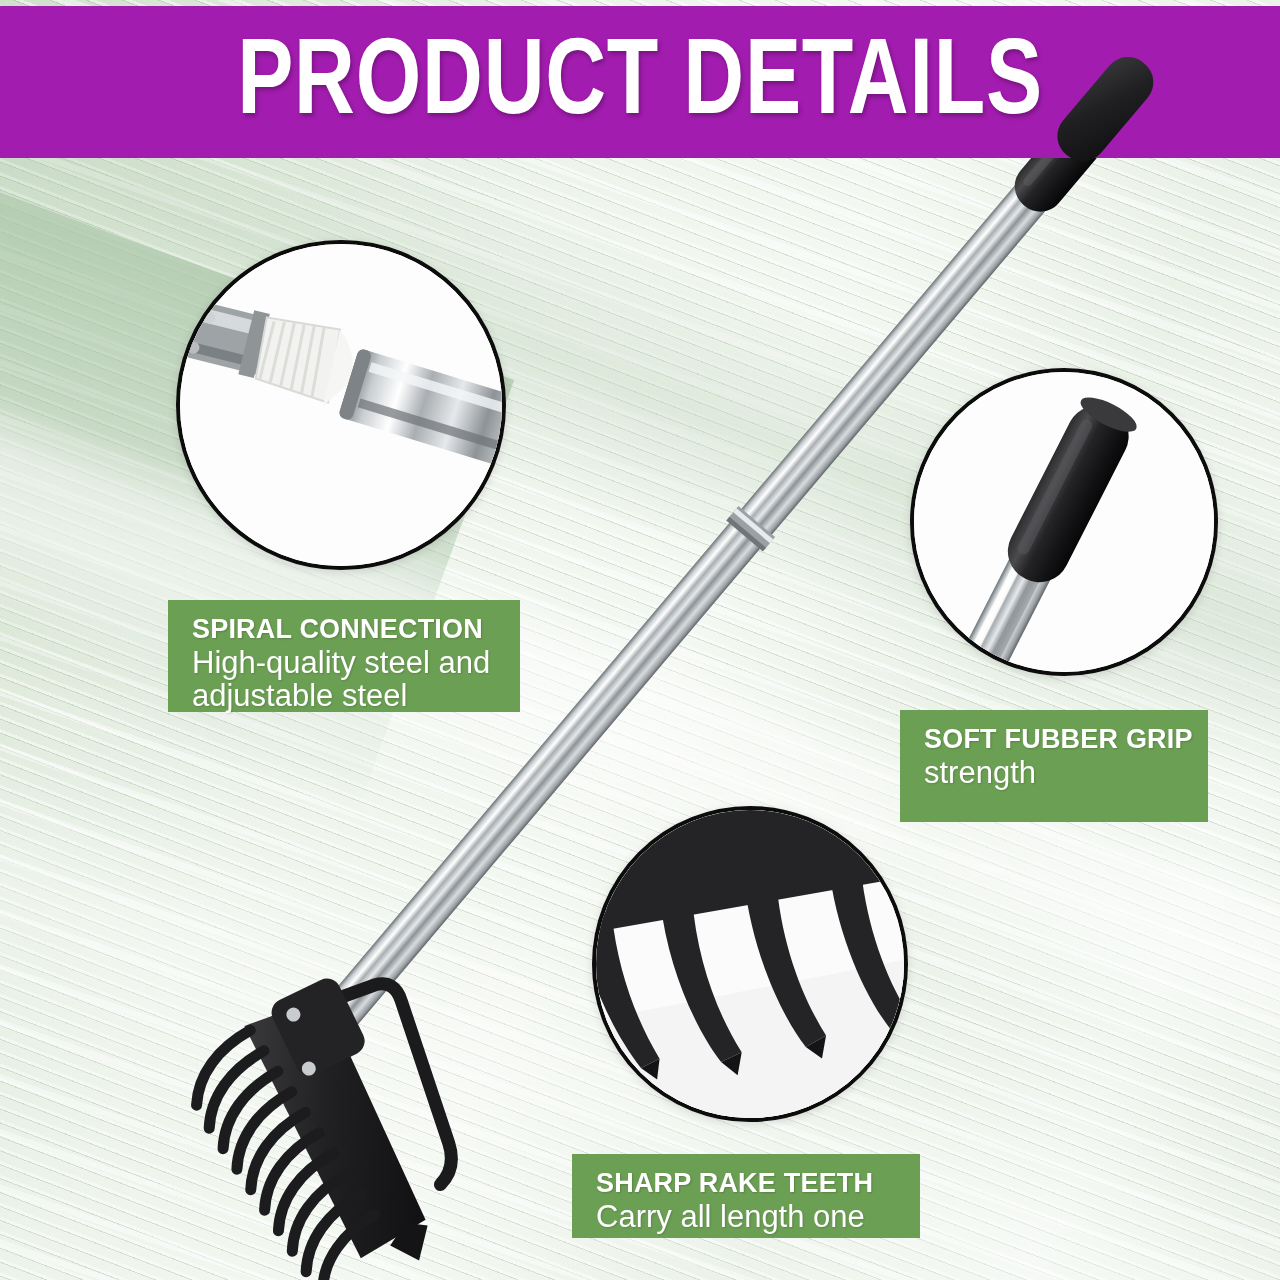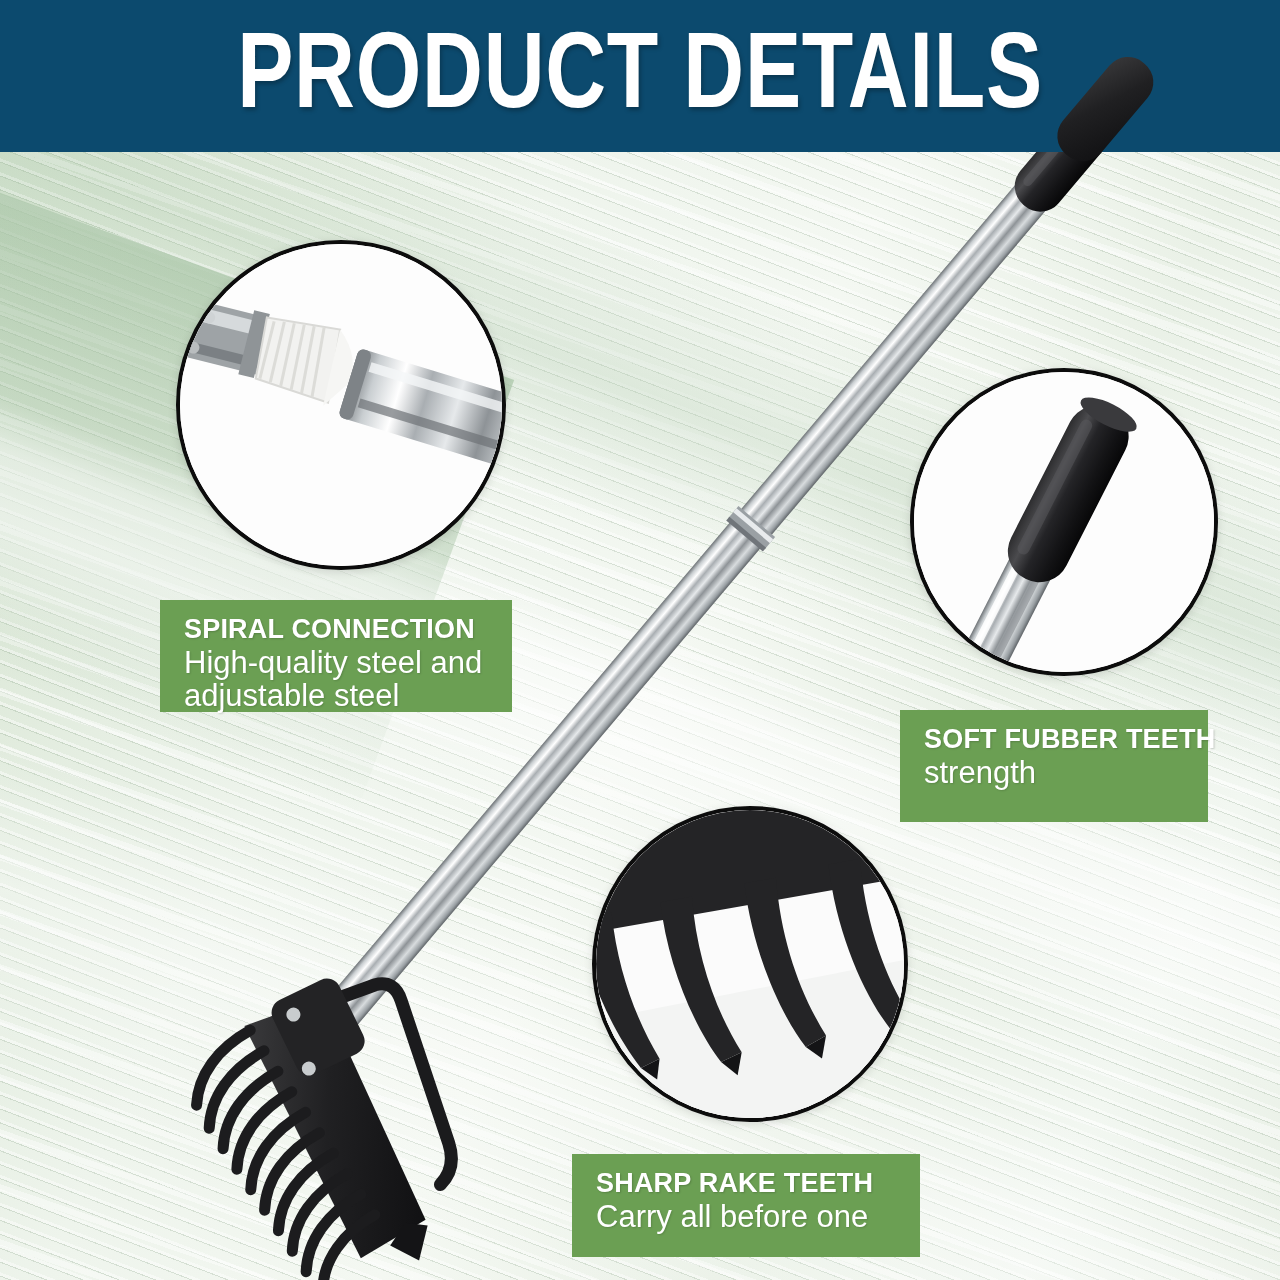--- a/index.html
+++ b/index.html
@@ -59,22 +59,22 @@
     opacity:.6;
   }
   .corner-dark{
     position:absolute;left:-200px;top:120px;width:760px;height:460px;
     transform:rotate(20deg);transform-origin:0 0;
     background:linear-gradient(180deg,rgba(170,198,168,.75),rgba(170,198,168,0));
   }
 
   
   .banner{
-    position:absolute;left:0;top:0;width:1280px;height:152px;
-    background:#0c4a6e;
+    position:absolute;left:0;top:6px;width:1280px;height:152px;
+    background:#a21caf;
     overflow:hidden;
   }
   .banner-title{
     position:absolute;left:0;right:0;top:14px;
     text-align:center;
     color:#ffffff;
     font-size:108px;
     line-height:112px;
     font-weight:bold;
     letter-spacing:1px;
@@ -109,23 +109,23 @@
   }
   .label .hl{
     font-size:27px;font-weight:bold;line-height:34px;
     letter-spacing:.2px;white-space:nowrap;
     text-shadow:1px 1px 2px rgba(0,0,0,.18);
   }
   .label .sub{
     font-size:31px;line-height:33px;font-weight:normal;
     text-shadow:1px 1px 2px rgba(0,0,0,.15);
   }
-  .l1{left:160px;top:600px;width:352px;height:112px;}
+  .l1{left:168px;top:600px;width:352px;height:112px;}
   .l2{left:900px;top:710px;width:308px;height:112px;}
-  .l3{left:572px;top:1154px;width:348px;height:103px;}
+  .l3{left:572px;top:1154px;width:348px;height:84px;}
 </style>
 </head>
 <body>
 
 <div id="stage">
 
   <div class="bg-base"></div>
   <div class="bg-lines"></div>
   <div class="bg-lines2"></div>
   <div class="corner-dark"></div>
@@ -283,22 +283,22 @@
     </svg>
   </div>
 
   <div class="label l1">
     <div class="hl">SPIRAL CONNECTION</div>
     <div class="sub">High-quality steel and</div>
     <div class="sub">adjustable steel</div>
   </div>
 
   <div class="label l2">
-    <div class="hl">SOFT FUBBER TEETH</div>
+    <div class="hl">SOFT FUBBER GRIP</div>
     <div class="sub">strength</div>
   </div>
 
   <div class="label l3">
     <div class="hl">SHARP RAKE TEETH</div>
-    <div class="sub">Carry all before one</div>
+    <div class="sub">Carry all length one</div>
   </div>
 
 </div>
 
 </body></html>

